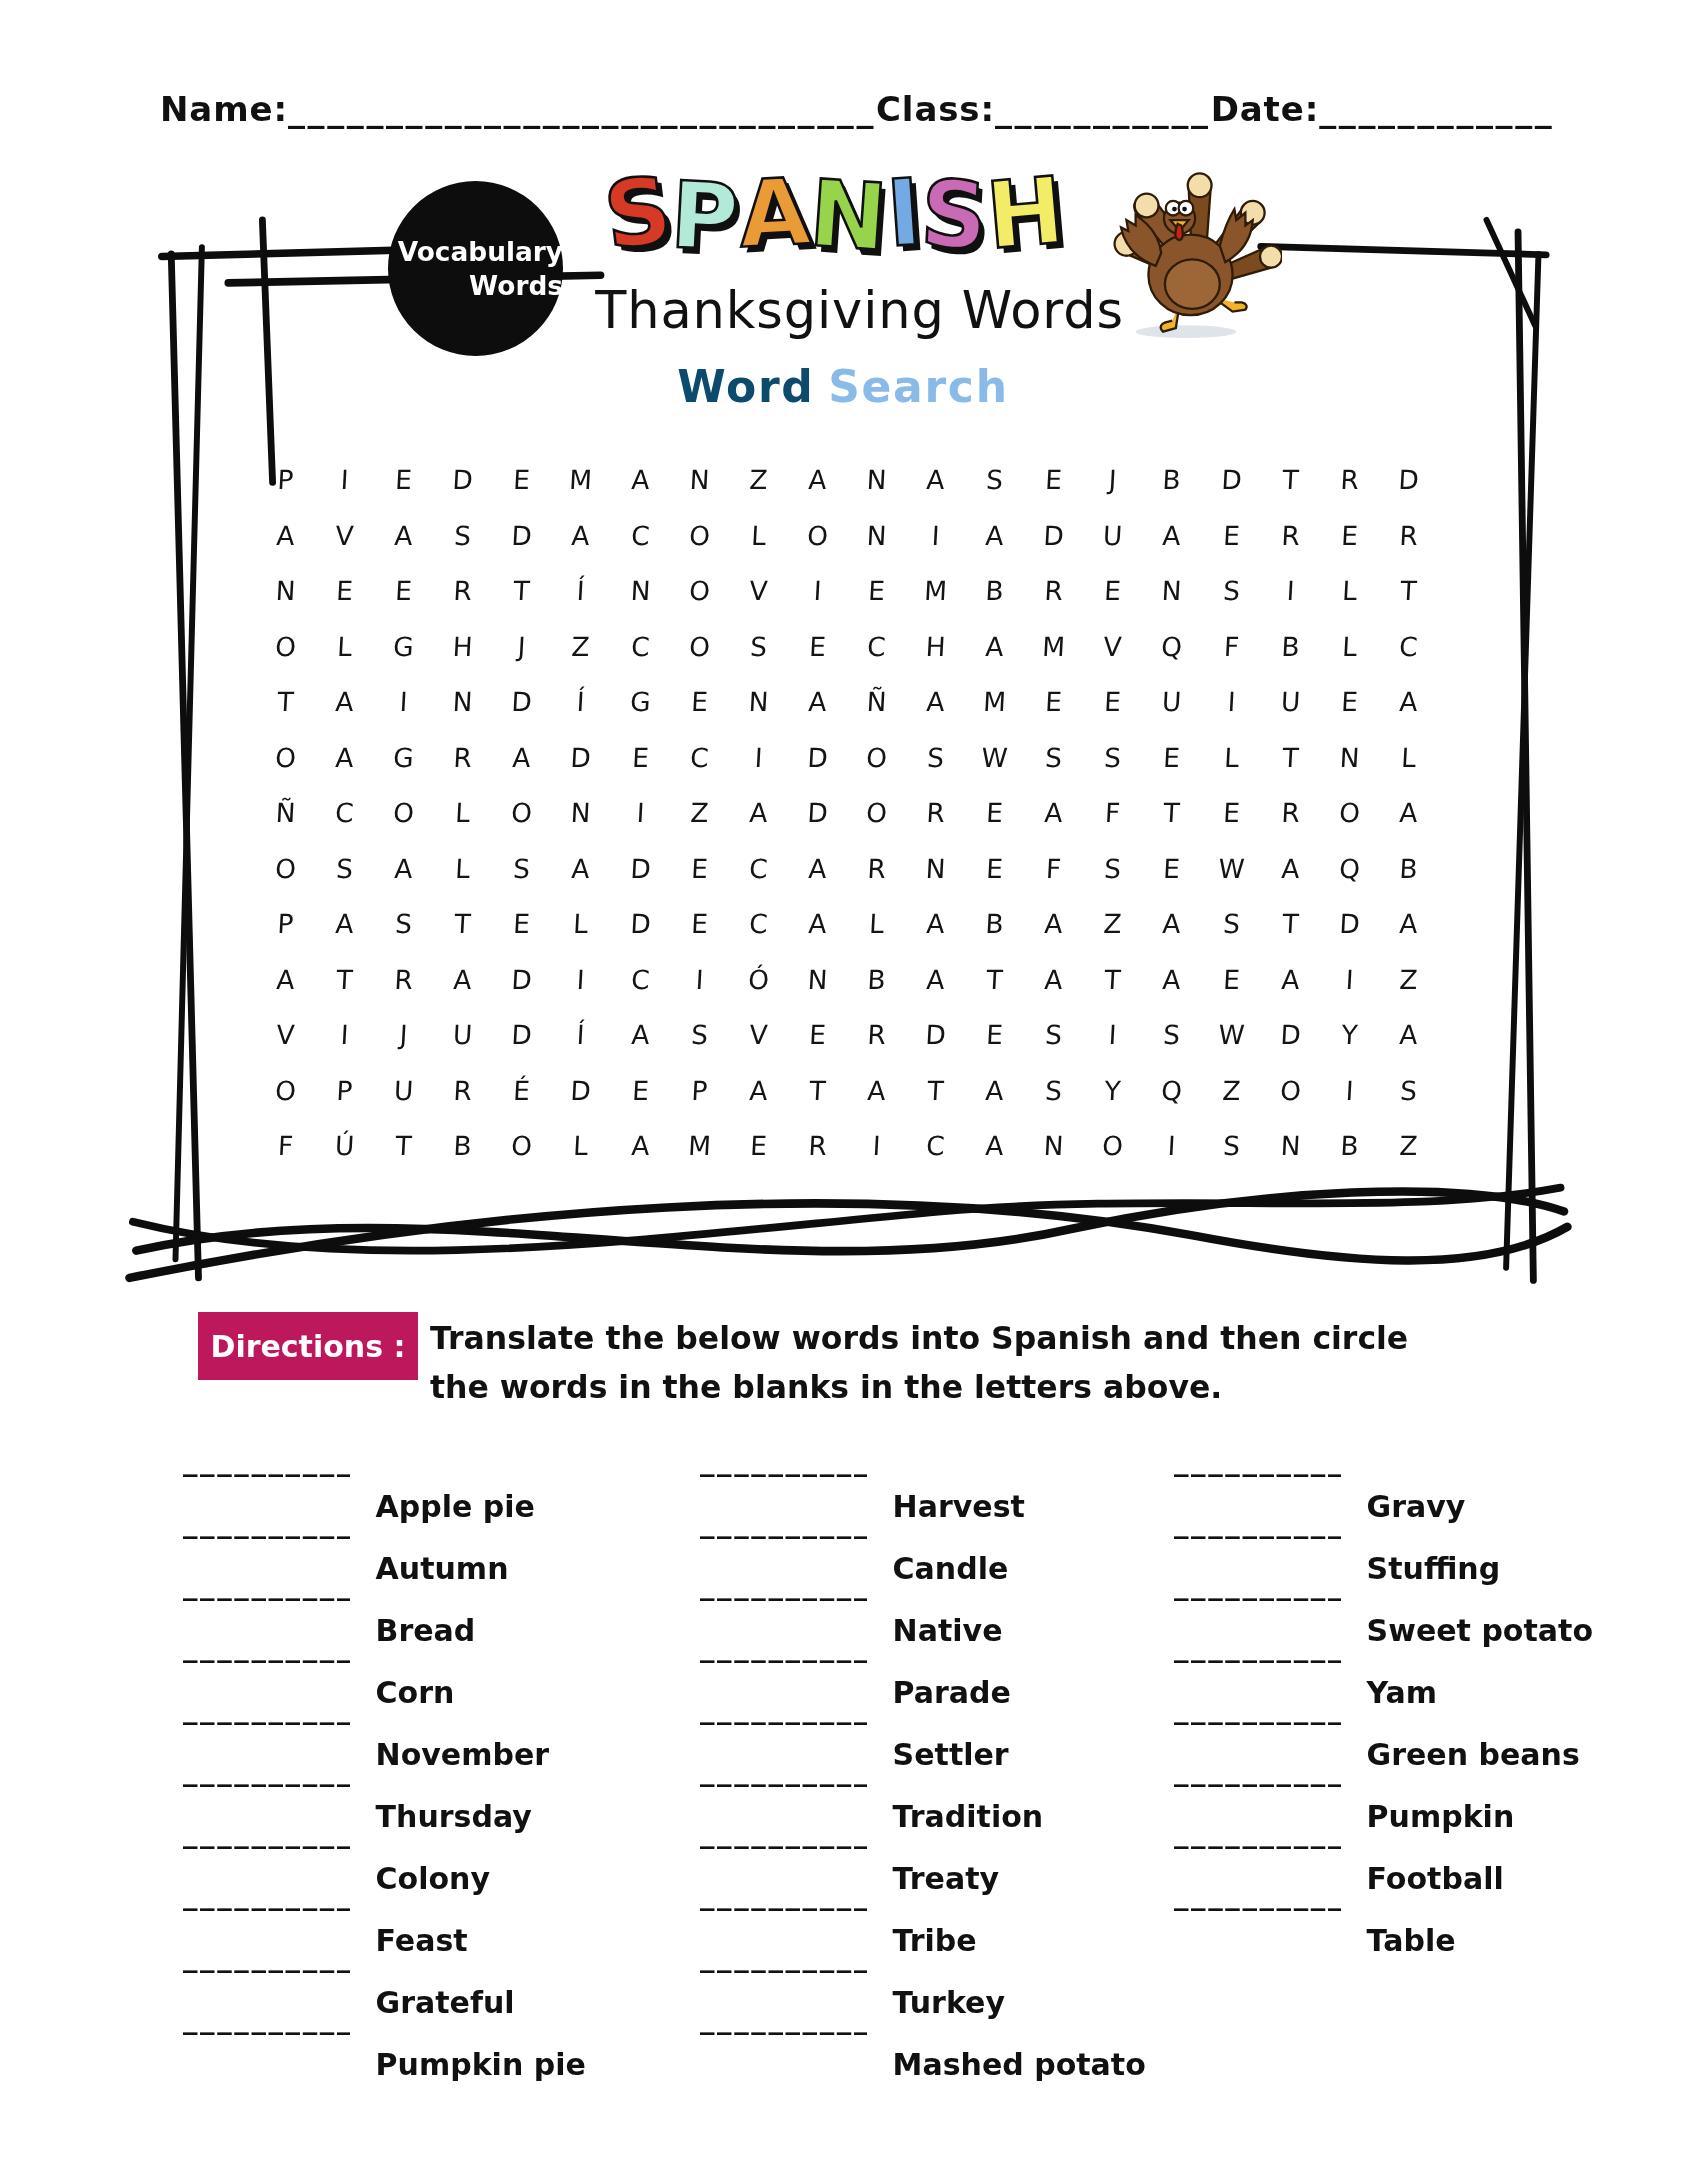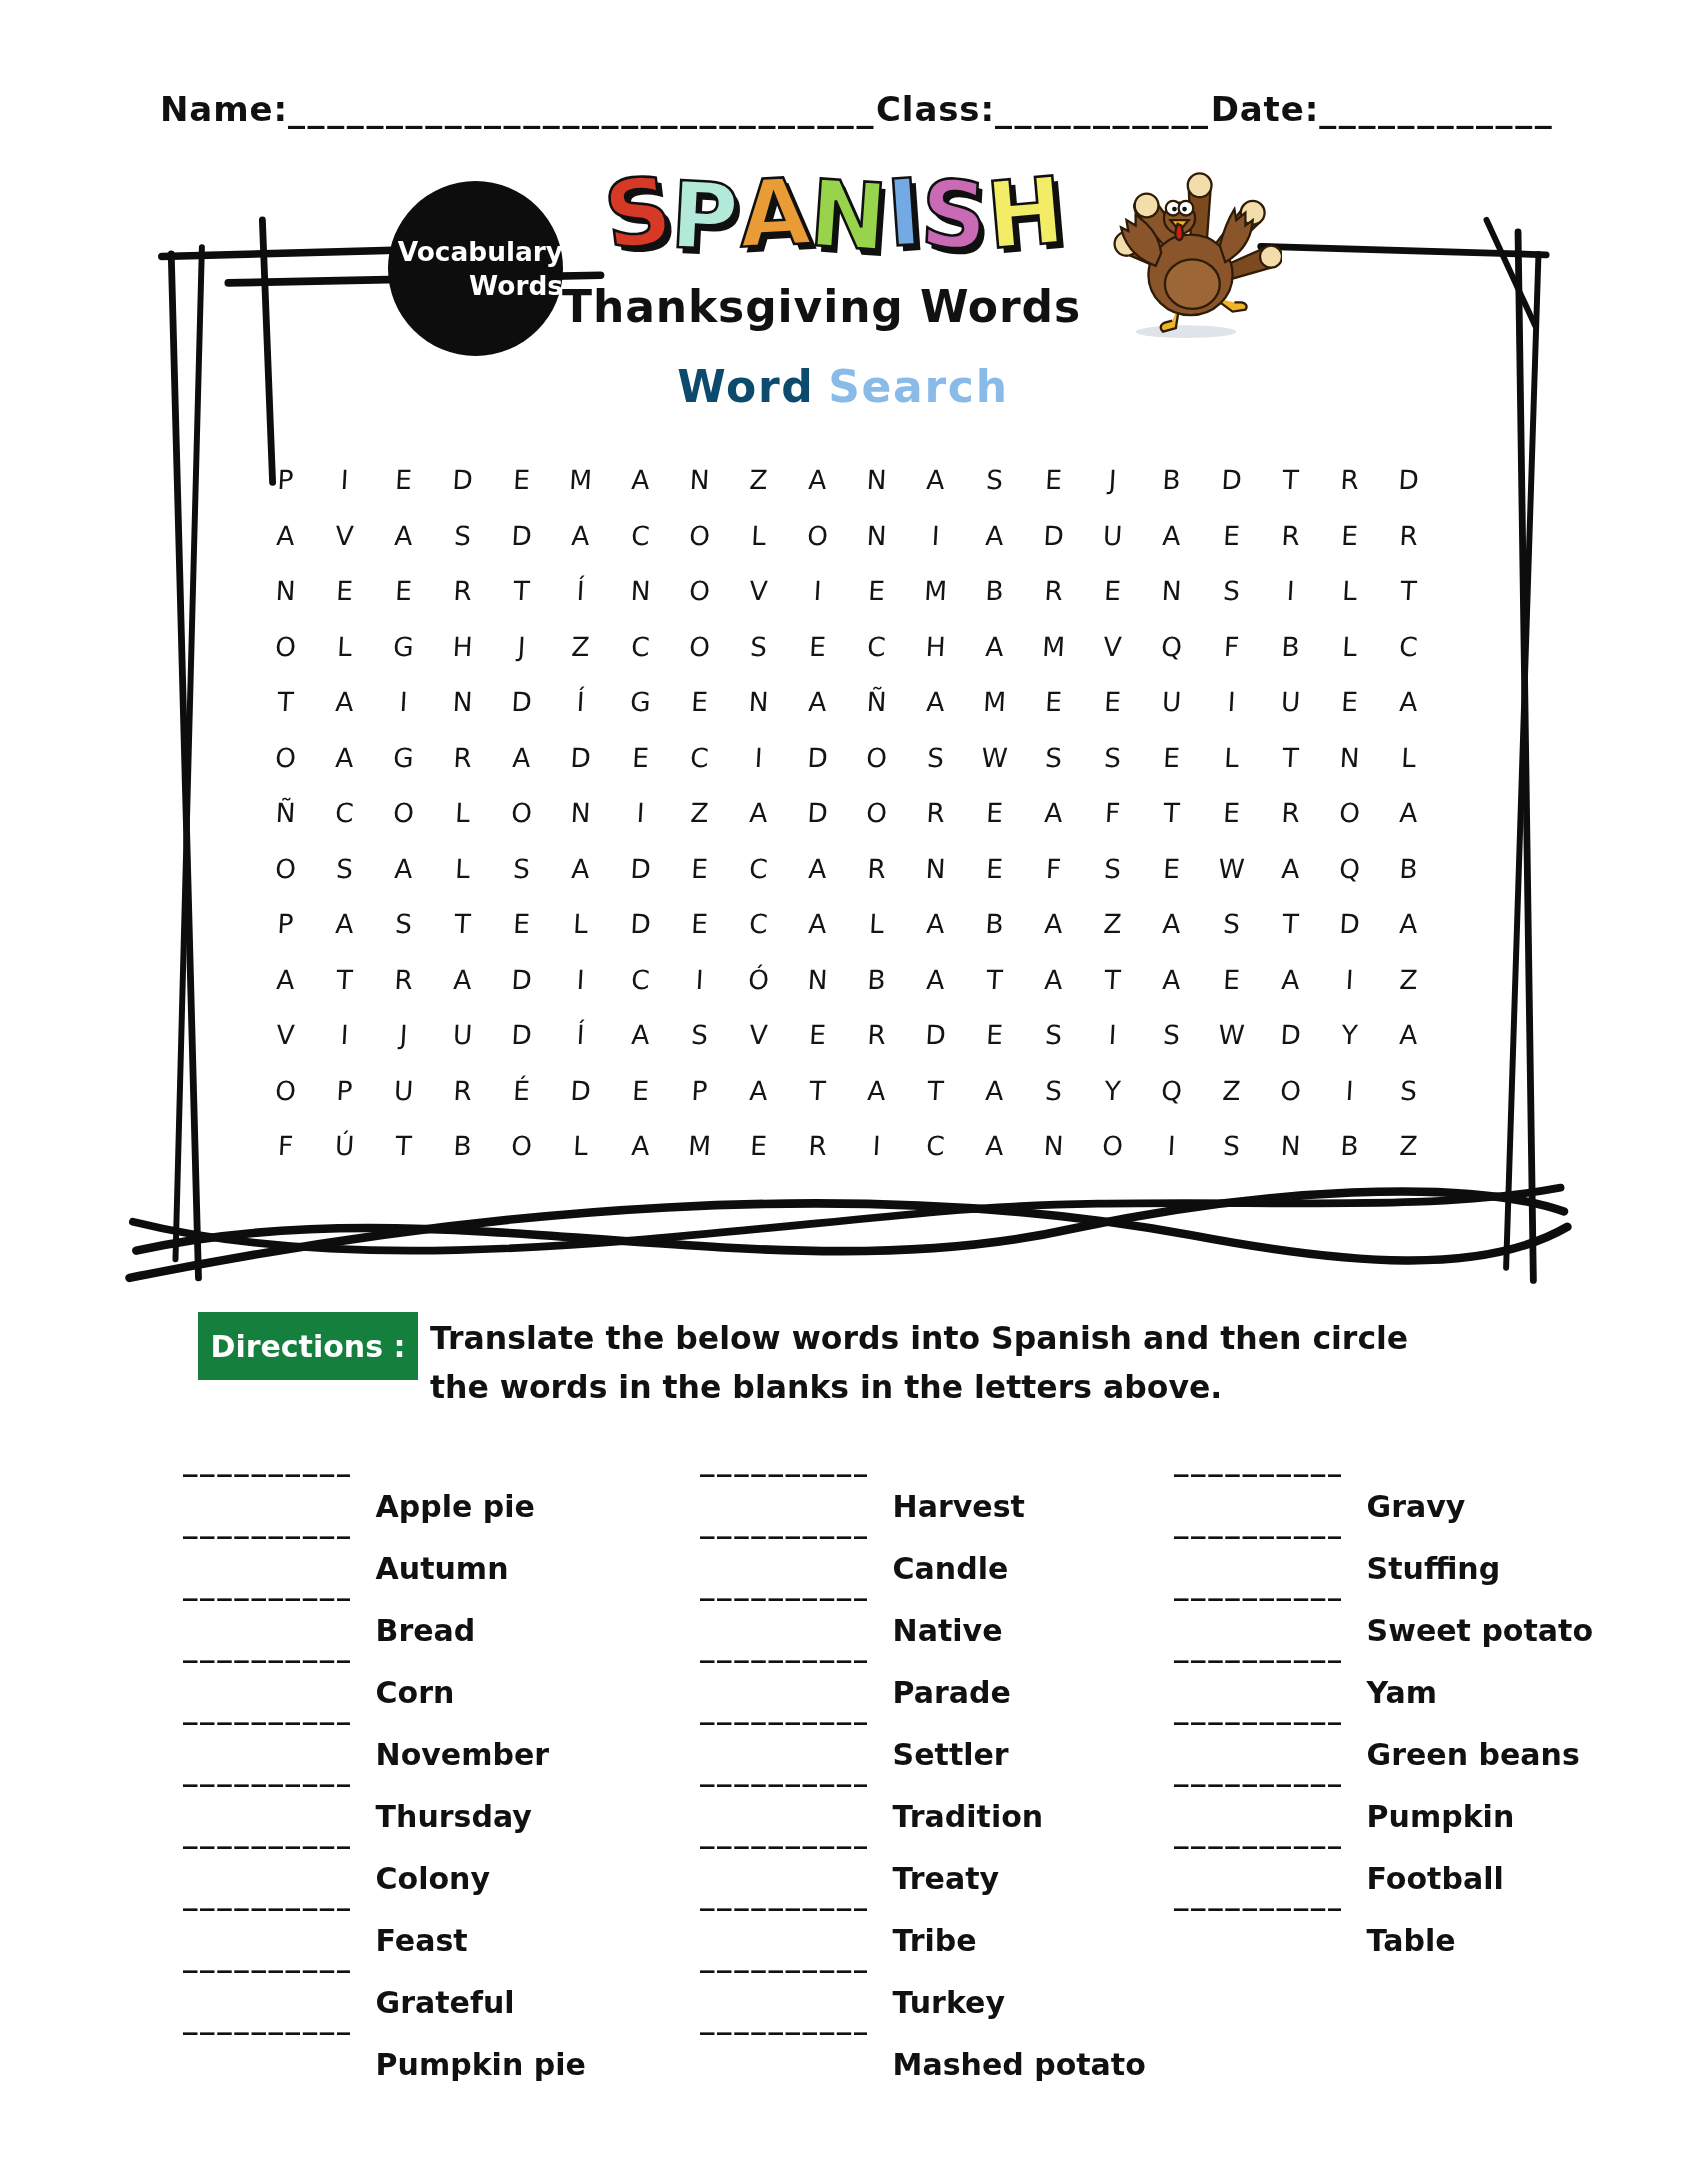--- a/index.html
+++ b/index.html
@@ -21,35 +21,35 @@
   .title-word{position:absolute;left:596px;top:167px;width:477px;text-align:center;white-space:nowrap;}
   .title-word span{display:inline-block;font-size:92px;font-weight:bold;line-height:94px;
       -webkit-text-stroke:2.6px #101010;text-shadow:5.1px 6px 0 #101010;letter-spacing:0px;}
   .title-word span:nth-child(1){transform:rotate(-7deg);}
   .title-word span:nth-child(2){transform:rotate(3deg) translateY(3.4px);}
   .title-word span:nth-child(3){transform:rotate(-3deg);}
   .title-word span:nth-child(4){transform:rotate(4deg) translateY(2.6px);}
   .title-word span:nth-child(5){transform:rotate(-4deg);}
   .title-word span:nth-child(6){transform:rotate(3deg) translateY(1.7px);}
   .title-word span:nth-child(7){transform:rotate(-5deg);}
-  .subtitle{position:absolute;left:562px;top:281px;width:562px;text-align:left;font-size:44px;font-weight:bold;letter-spacing:0.9px;}
+  .subtitle{position:absolute;left:562px;top:281px;width:562px;text-align:right;font-size:51px;font-weight:normal;letter-spacing:0.9px;}
   .wordsearch{position:absolute;left:562px;top:361px;width:562px;text-align:center;font-size:44px;font-weight:bold;letter-spacing:1.7px;}
   .wordsearch span{padding:0 6.8px;}
 
   
   .turkey{position:absolute;left:1099px;top:167px;width:183px;height:183px;}
 
   
   .grid{position:absolute;left:256px;top:452px;width:1182px;height:722px;
         display:grid;grid-template-columns:repeat(20,1fr);grid-template-rows:repeat(13,1fr);}
   .grid .cell{display:flex;align-items:center;justify-content:center;
         font-size:26.4px;font-weight:normal;transform:skewX(-3deg);color:#141414;}
 
   
-  .dir-box{position:absolute;left:198px;top:1312px;width:220px;height:68px;background:#15803d;
+  .dir-box{position:absolute;left:198px;top:1312px;width:220px;height:68px;background:#be185d;
            display:flex;align-items:center;justify-content:center;}
   .dir-box span{color:#fff;font-size:30px;font-weight:bold;}
   .dir-text{position:absolute;left:430px;top:1314px;width:997px;font-size:31.5px;font-weight:bold;line-height:49px;}
 
   
   .wcol{position:absolute;top:1443px;}
   .wcol .witem{height:62px;display:flex;white-space:nowrap;}
   .wcol .blank{display:inline-block;width:167px;overflow:hidden;font-size:29px;font-weight:bold;letter-spacing:2.6px;}
   .wcol .word{margin-left:25.6px;font-size:30px;font-weight:bold;margin-top:46px;}
   #wcol-0{left:183px;}

